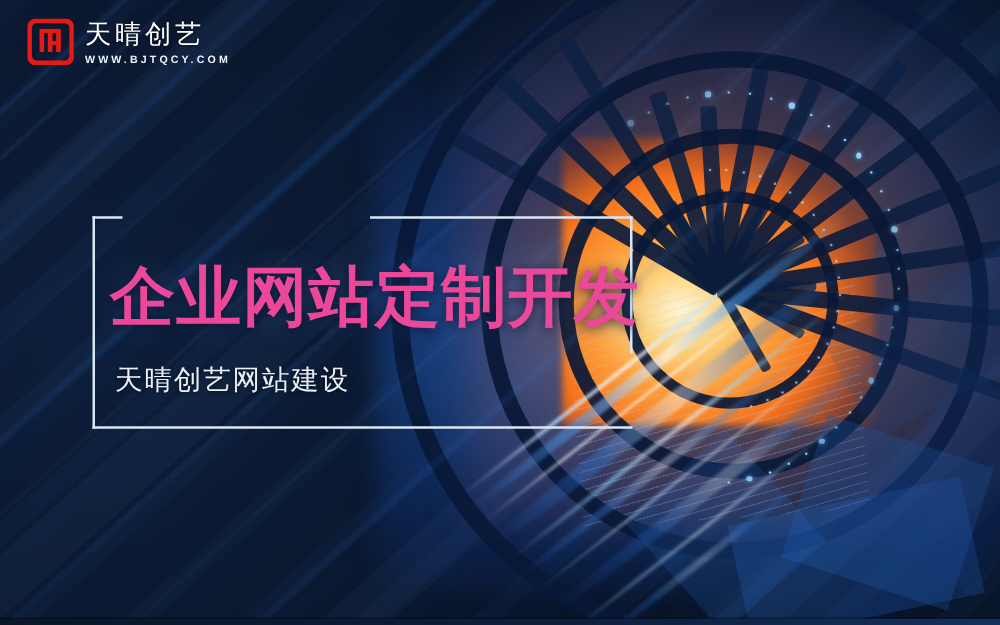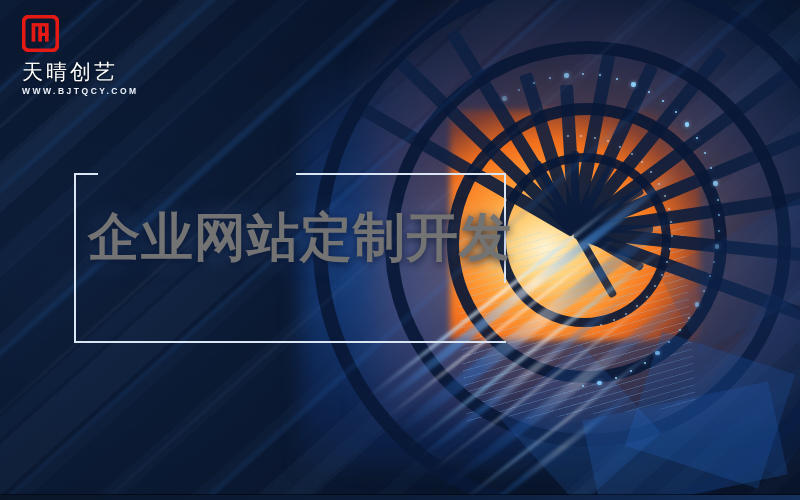--- a/index.html
+++ b/index.html
@@ -184,23 +184,22 @@
     border-radius: 40%;
     filter: blur(1.4px);
   }
 
   
   .logo {
     position: absolute;
     left: 22px;
     top: 15px;
     display: flex;
-    align-items: flex-start;
+    align-items: flex-end;
     gap: 9px;
-    flex-direction: column;
   }
   .logo-mark {
     width: 37px;
     height: 37px;
     position: relative;
     flex: none;
   }
   .logo-text-block { display: flex; flex-direction: column; }
   .logo-cn {
     font-size: 21px;
@@ -234,21 +233,21 @@
     white-space: nowrap;
     text-shadow: 0 1px 3px rgba(0,0,0,.55);
   }
   .headline {
     position: absolute;
     left: 88px;
     top: 203px;
     font-size: 52px;
     font-weight: 700;
     letter-spacing: 1px;
-    color: #737373;
+    color: #ec4899;
     white-space: nowrap;
     text-shadow: 0 2px 9px rgba(0,10,35,.75), 0 0 22px rgba(110,170,255,.28);
   }
   .subline {
     position: absolute;
     left: 92px;
     top: 289px;
     font-size: 22px;
     letter-spacing: 1.5px;
     color: #e9f0fa;
@@ -428,17 +427,18 @@
     <div class="br-line" style="left:74px; top:173px; width:2px; height:170px;"></div>
 
     <div class="br-line" style="left:74px; top:341px; width:432px; height:2px;"></div>
 
     <div class="br-line" style="left:296px; top:173px; width:210px; height:2px;"></div>
 
     <div class="br-line" style="left:504px; top:173px; width:2px; height:110px;"></div>
   </div>
 
   <div class="headline">企业网站定制开发</div>
+  <div class="subline">天晴创艺网站建设</div>
 
   <div class="bottom-edge"></div>
   <div class="bottom-strip"></div>
 
 </div>
 
 </body></html>

